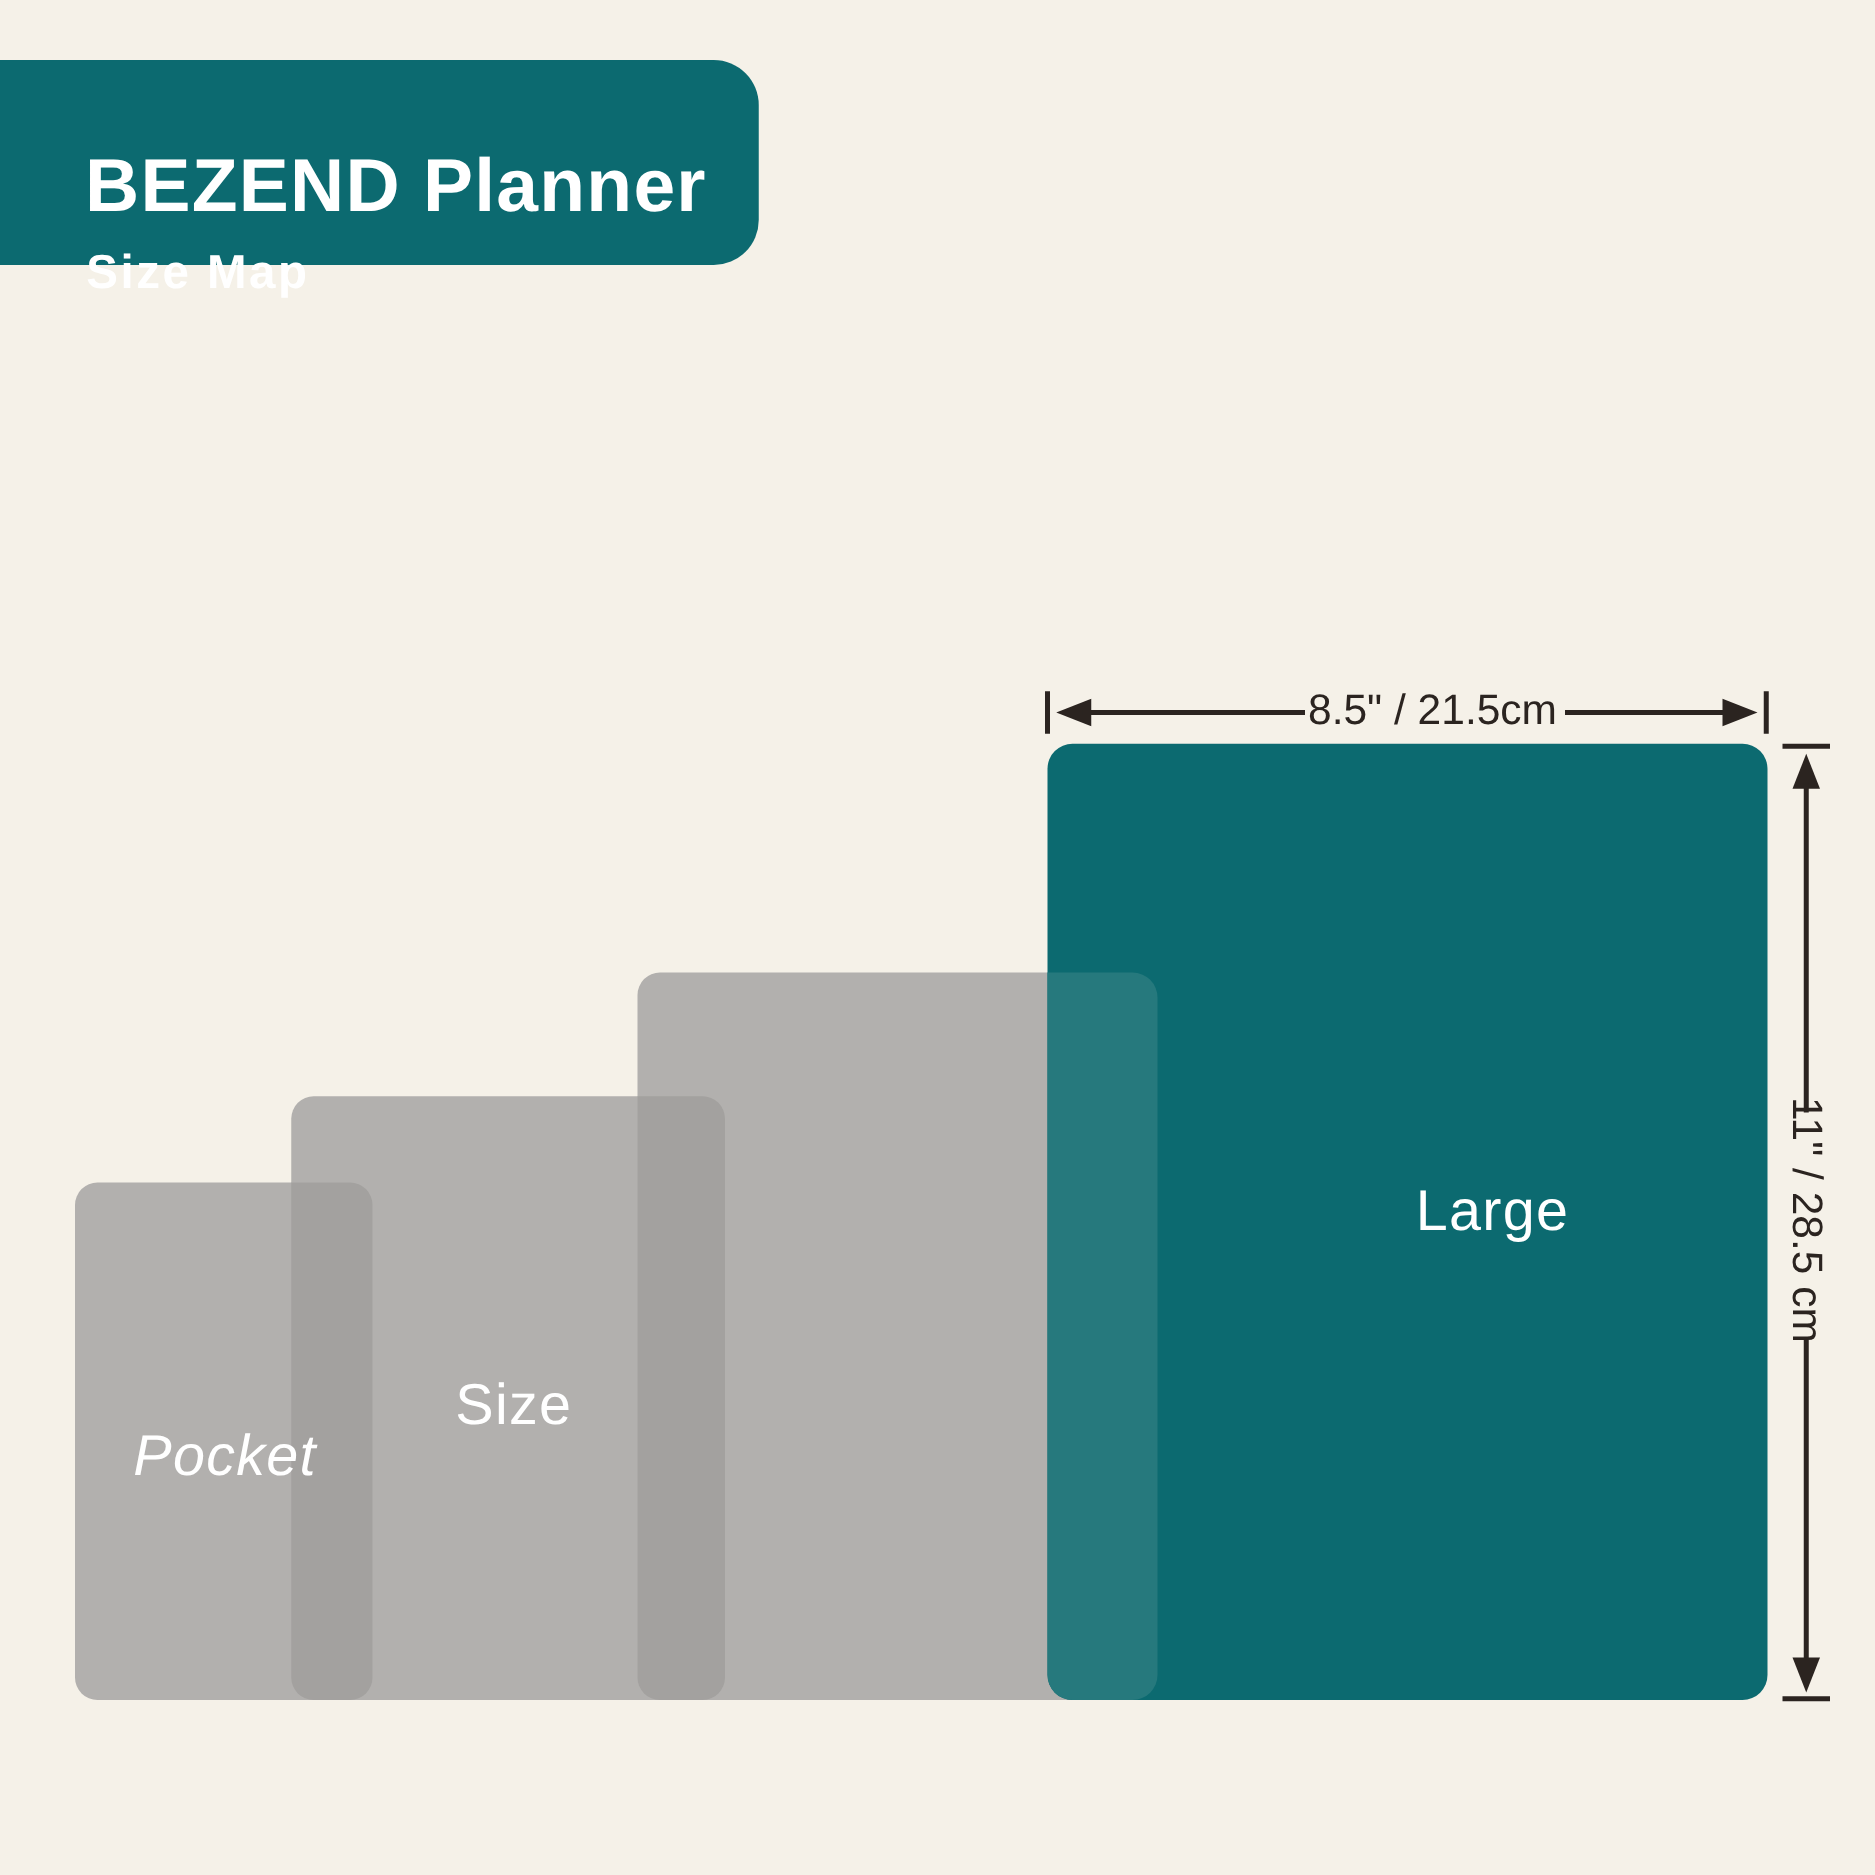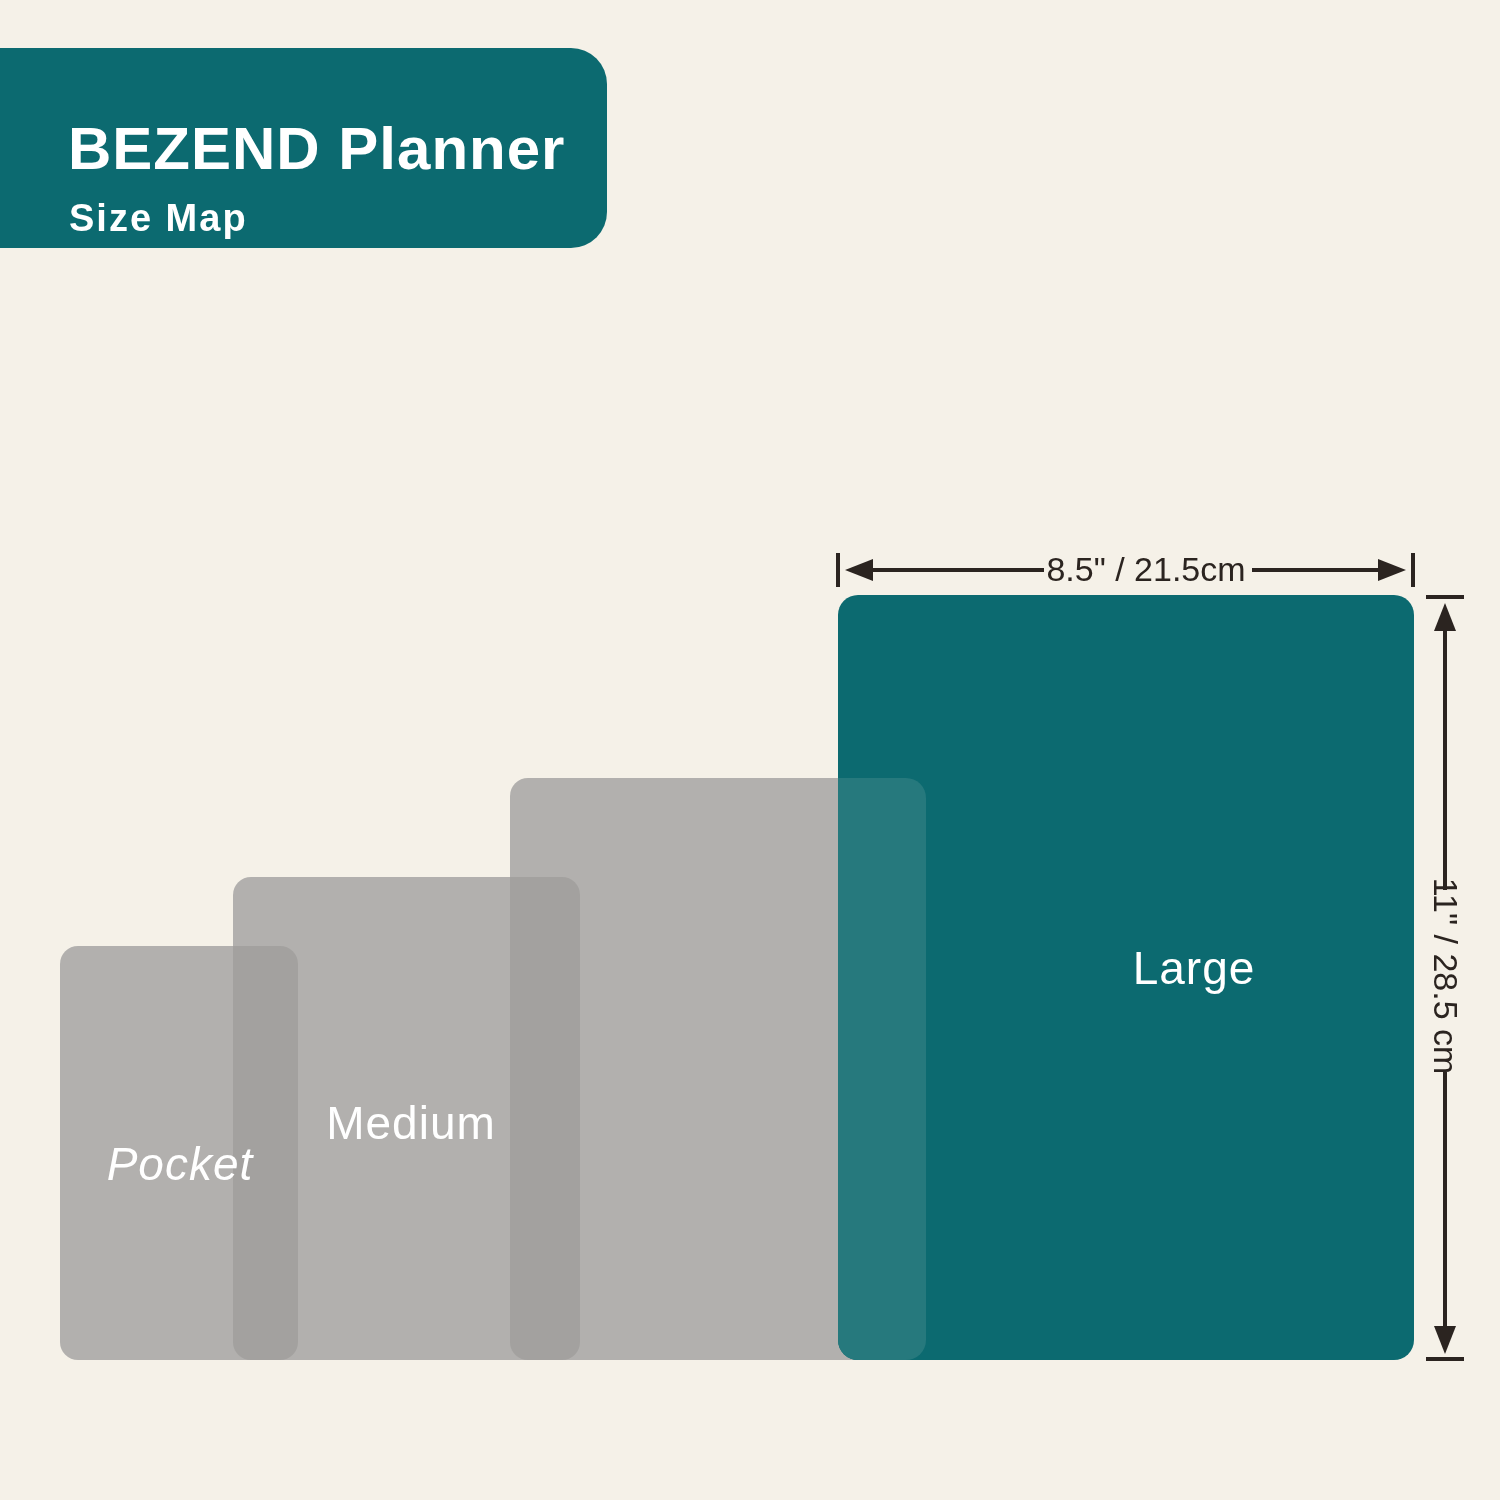--- a/index.html
+++ b/index.html
@@ -9,21 +9,21 @@
     height: 1500px;
     background: var(--background, #F5F1E8);
     overflow: hidden;
     font-family: "Liberation Sans", sans-serif;
   }
 
   
   .banner {
     position: absolute;
     left: 0; top: 48px;
-    width: 607px; height: 200px;
+    width: 607px; height: 164px;
     background: var(--teal, #0C6A70);
     border-radius: 0 36px 36px 0;
   }
   .banner-title {
     position: absolute;
     left: 68px; top: 70px;
     font-size: 60px; line-height: 62px;
     font-weight: bold;
     letter-spacing: 1px;
     color: var(--label-text, #FFFFFF);
@@ -150,21 +150,21 @@
 
   <div class="rect" id="rect-pocket"></div>
   <div class="rect" id="rect-small"></div>
   <div class="overlap" id="ov-pocket-small"></div>
   <div class="rect" id="rect-medium"></div>
   <div class="overlap" id="ov-small-medium"></div>
   <div class="rect" id="rect-large"></div>
   <div class="overlap" id="ov-medium-large"></div>
 
   <div class="size-label" id="label-pocket">Pocket</div>
-  <div class="size-label" id="label-small">Medium</div>
+  <div class="size-label" id="label-small">Size</div>
   <div class="size-label" id="label-large">Large</div>
 
   <div>
     <div class="dim-line" id="w-tick-left"></div>
     <div class="tri" id="w-head-left"></div>
     <div class="dim-line" id="w-seg-left"></div>
     <div class="dim-label" id="w-label">8.5" / 21.5cm</div>
     <div class="dim-line" id="w-seg-right"></div>
     <div class="tri" id="w-head-right"></div>
     <div class="dim-line" id="w-tick-right"></div>

